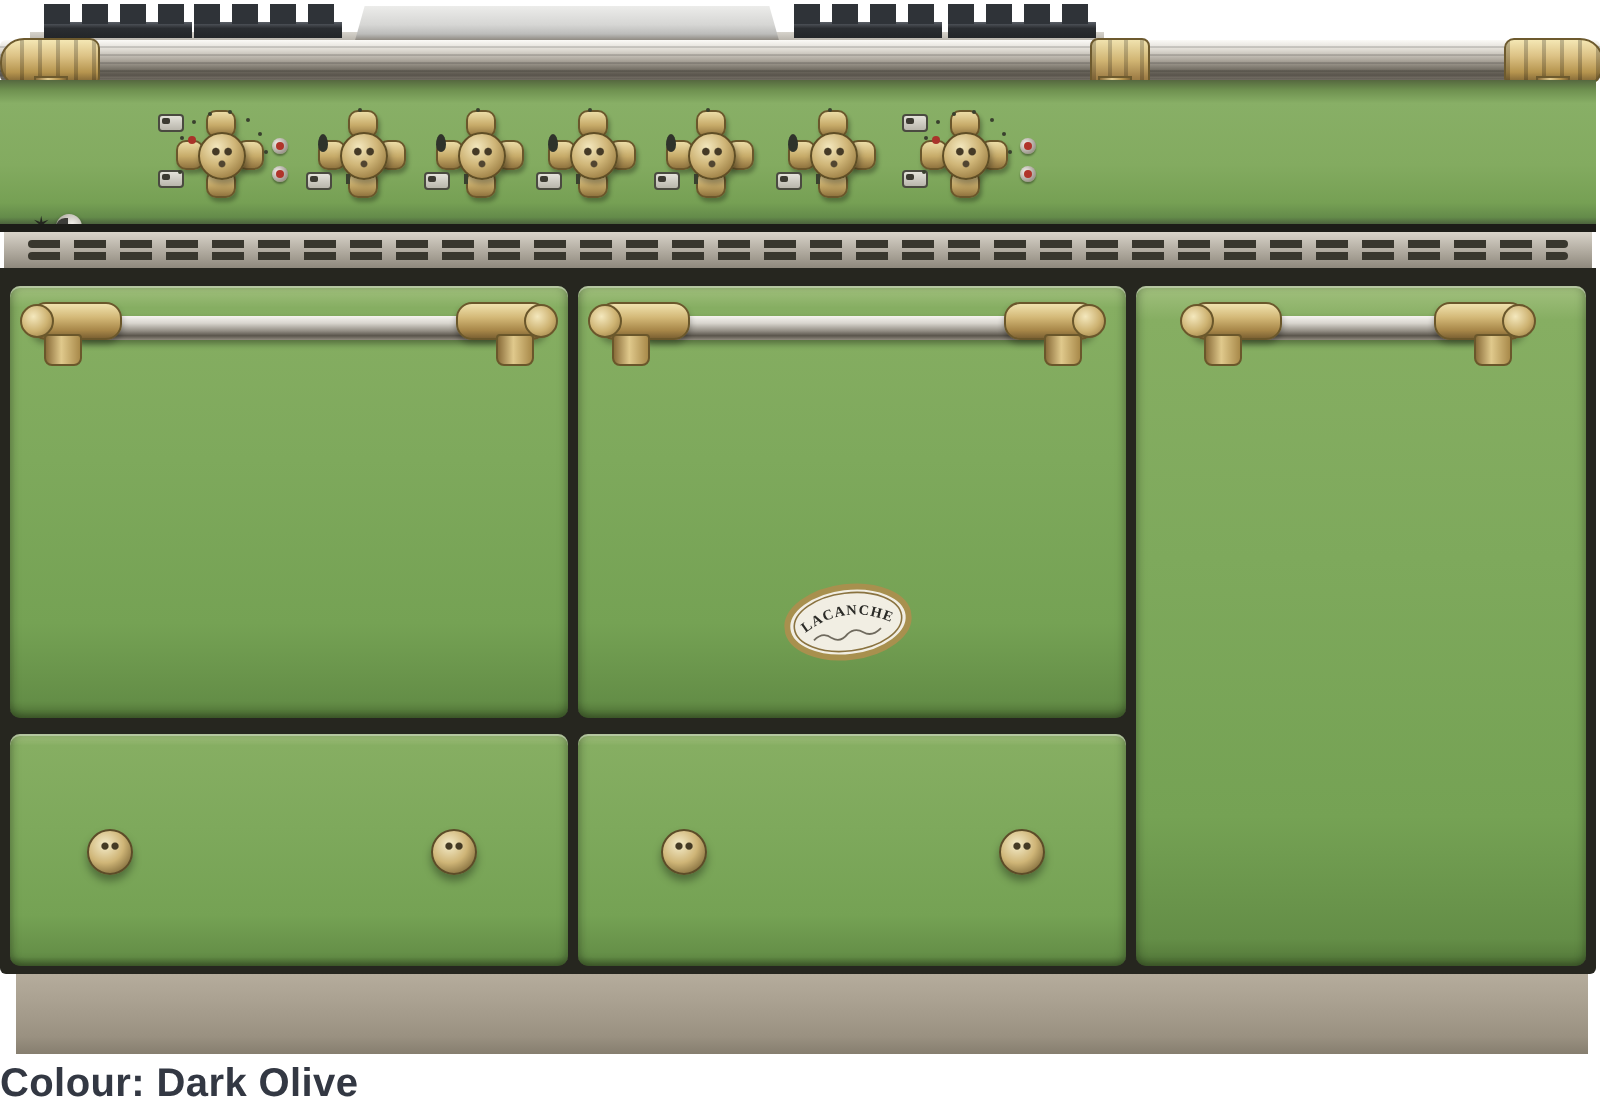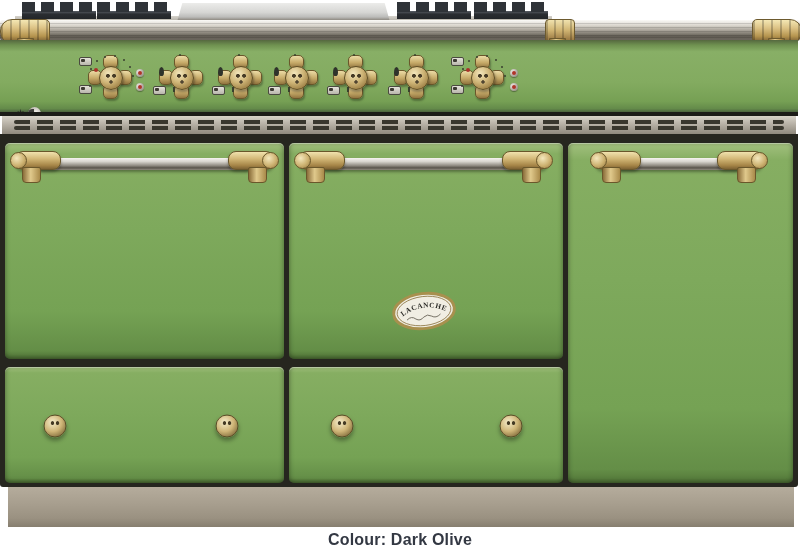--- a/index.html
+++ b/index.html
@@ -111,21 +111,21 @@
       radial-gradient(circle at 38% 36%, #443a24 1.5px, rgba(0,0,0,0) 2.1px),
       radial-gradient(circle at 62% 36%, #443a24 1.5px, rgba(0,0,0,0) 2.1px),
       radial-gradient(circle at 38% 32%, #f4ecca, #cfb577 48%, #8a7442 80%, #6b5832);
     box-shadow:0 3px 4px rgba(0,0,0,.35);}
 
   .badge{left:392px;top:291px;width:64px;height:40px;transform:rotate(-7deg);}
 
   
   .plinth{left:8px;top:487px;width:786px;height:40px;
     background:linear-gradient(180deg,#b5ac9c 0,#a89f8f 40%,#9a9181 78%,#867e6f 100%);}
-  .caption{left:0;top:531px;width:800px;text-align:center;font-size:16px;font-weight:600;
+  .caption{left:0;top:531px;width:800px;font-size:20px;font-weight:600;
     letter-spacing:.2px;color:#333843;}
 </style>
 </head>
 <body>
 
 <div class="stage">
 
   <div class="abs cook-base"></div>
   <div class="abs grate" style="left:22px;width:74px;"></div>
   <div class="abs grate" style="left:97px;width:74px;"></div>

